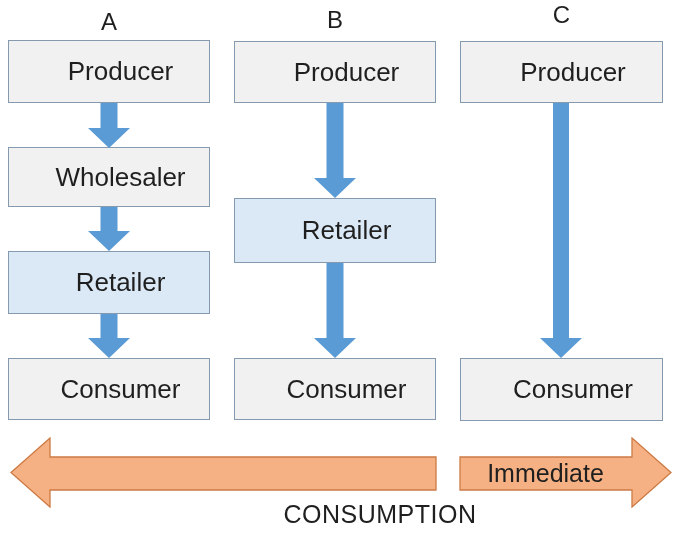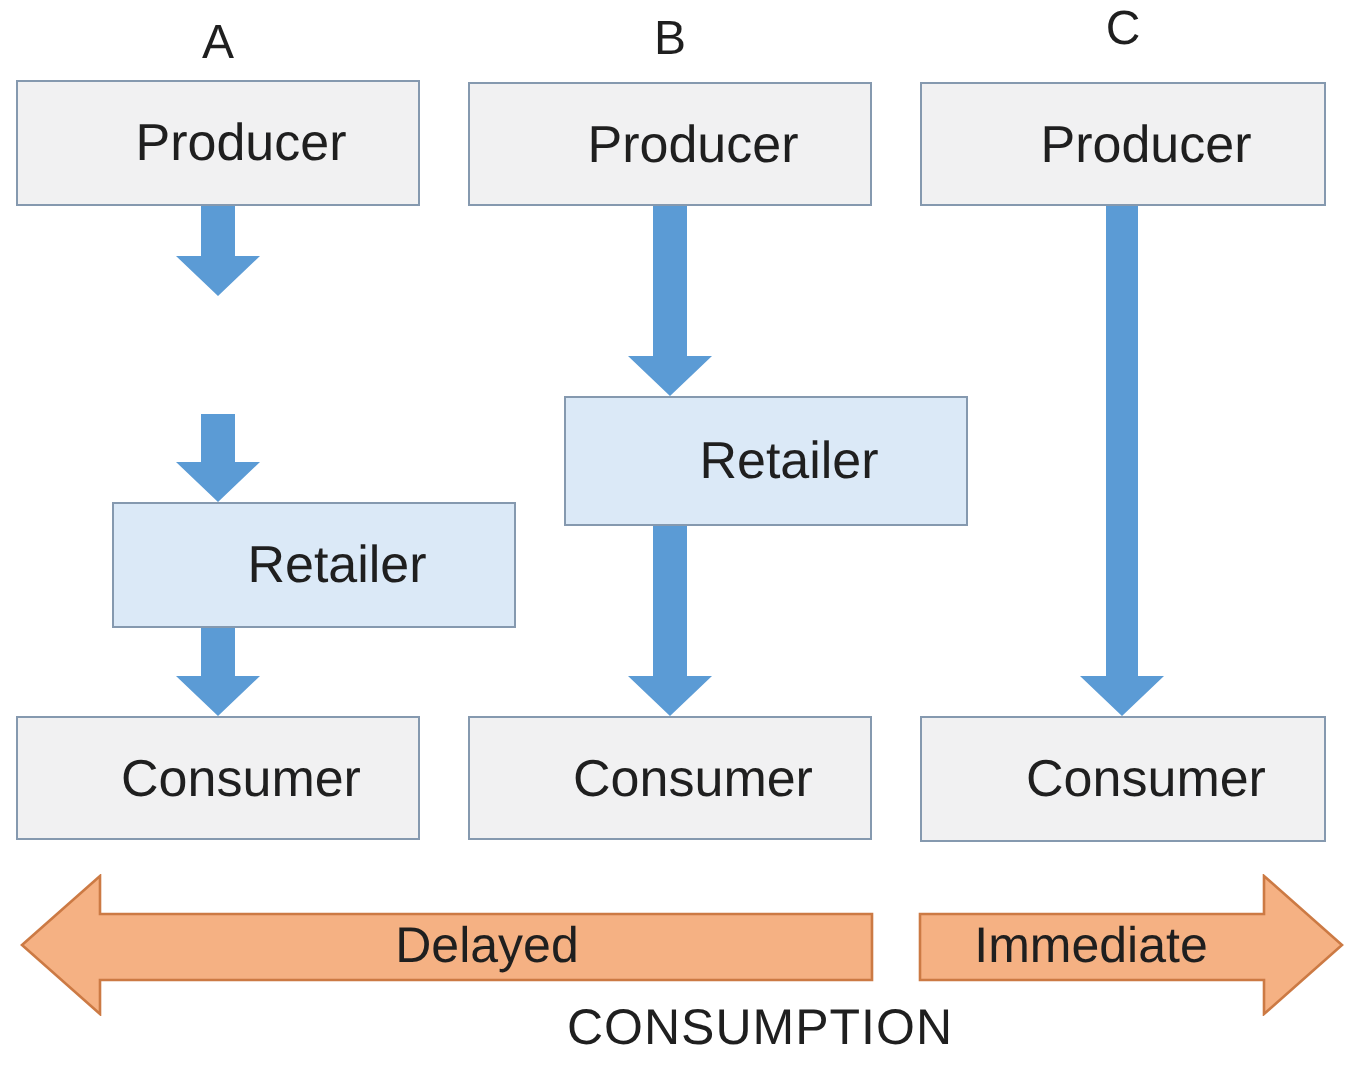--- a/index.html
+++ b/index.html
@@ -37,21 +37,21 @@
   .flow-box {
     border: 1.4px solid var(--box-border);
     background: var(--box-fill);
     display: flex;
     align-items: center;
     justify-content: center;
     font-size: 26px;
     color: var(--text);
     padding-left: 23px;
   }
-  .flow-box.highlight { background: var(--retailer-fill); margin-left: 48px; }
+  .flow-box.highlight { background: var(--retailer-fill); }
 
   .flow-arrow-svg polygon { fill: var(--flow-arrow); }
 
   .timeline-svg polygon {
     fill: var(--timeline-fill);
     stroke: var(--timeline-border);
     stroke-width: 1.3;
   }
   .timeline-label {
     display: flex;
@@ -70,20 +70,21 @@
 </head>
 <body>
 
 <div class="stage">
 
   <div class="abs col-label" style="left:8px;   top:9px; width:202px;">A</div>
   <div class="abs col-label" style="left:234px; top:7px; width:202px;">B</div>
   <div class="abs col-label" style="left:460px; top:2px; width:203px;">C</div>
 
   <div class="abs flow-box" style="left:8px; top:40px;  width:202px; height:63px;">Producer</div>
+  <div class="abs flow-box" style="left:8px; top:147px; width:202px; height:60px;">Wholesaler</div>
   <div class="abs flow-box highlight" style="left:8px; top:251px; width:202px; height:63px;">Retailer</div>
   <div class="abs flow-box" style="left:8px; top:358px; width:202px; height:62px;">Consumer</div>
 
   <div class="abs flow-box" style="left:234px; top:41px;  width:202px; height:62px;">Producer</div>
   <div class="abs flow-box highlight" style="left:234px; top:198px; width:202px; height:65px;">Retailer</div>
   <div class="abs flow-box" style="left:234px; top:358px; width:202px; height:62px;">Consumer</div>
 
   <div class="abs flow-box" style="left:460px; top:41px;  width:203px; height:62px;">Producer</div>
   <div class="abs flow-box" style="left:460px; top:358px; width:203px; height:63px;">Consumer</div>
 
@@ -104,21 +105,20 @@
     <polygon points="12.5,0 29.5,0 29.5,75 42,75 21,95 0,75 12.5,75"></polygon>
   </svg>
 
   <svg class="abs flow-arrow-svg" style="left:540px; top:103px;" width="42" height="255">
     <polygon points="13,0 29,0 29,235 42,235 21,255 0,235 13,235"></polygon>
   </svg>
 
   <svg class="abs timeline-svg" style="left:10px; top:437px;" width="427" height="71">
     <polygon points="1,35.5 40,1 40,20 426,20 426,53 40,53 40,70"></polygon>
   </svg>
-  <div class="abs timeline-label" style="left:50px; top:457px; width:387px; height:33px;">Delayed</div>
 
   <svg class="abs timeline-svg" style="left:459px; top:437px;" width="214" height="71">
     <polygon points="1,20 173,20 173,1 212,35.5 173,70 173,53 1,53"></polygon>
   </svg>
   <div class="abs axis-label" style="left:230px; top:500px; width:300px;">CONSUMPTION</div>
 
   <div class="abs timeline-label" style="left:459px; top:457px; width:173px; height:33px;">Immediate</div>
 
 </div>
 

